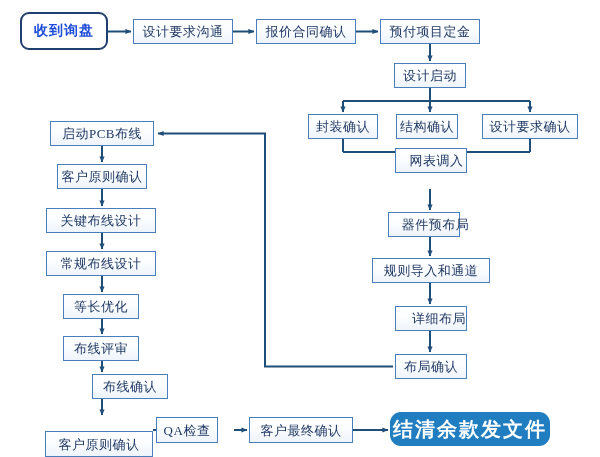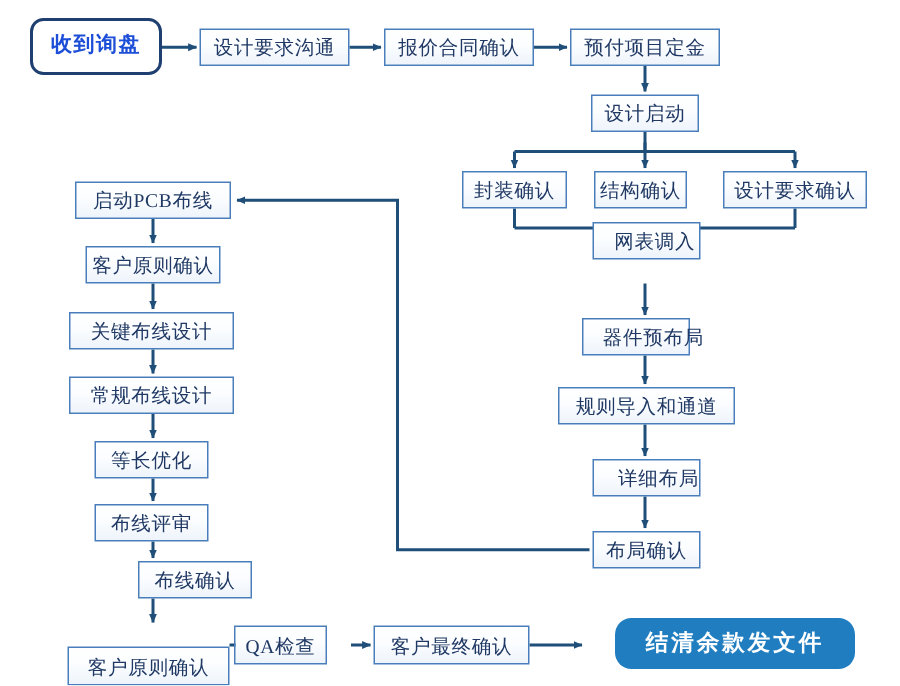--- a/index.html
+++ b/index.html
@@ -50,24 +50,23 @@
     font-size: 14px;
     font-weight: bold;
     letter-spacing: 1px;
   }
   
   .node.end {
     border: none;
     border-radius: 11px;
     background: #1f7dc0;
     color: #ffffff;
-    font-size: 15px;
+    font-size: 20px;
     font-weight: bold;
     letter-spacing: 2px;
-    margin-left: 20px;
   }
 </style>
 </head>
 <body>
 
 <div id="canvas">
 
   <svg id="connectors" viewBox="0 0 600 457" xmlns="http://www.w3.org/2000/svg">
     <defs>
       <marker id="ah" markerWidth="7" markerHeight="7" refX="5.6" refY="3" orient="auto" markerUnits="userSpaceOnUse">

